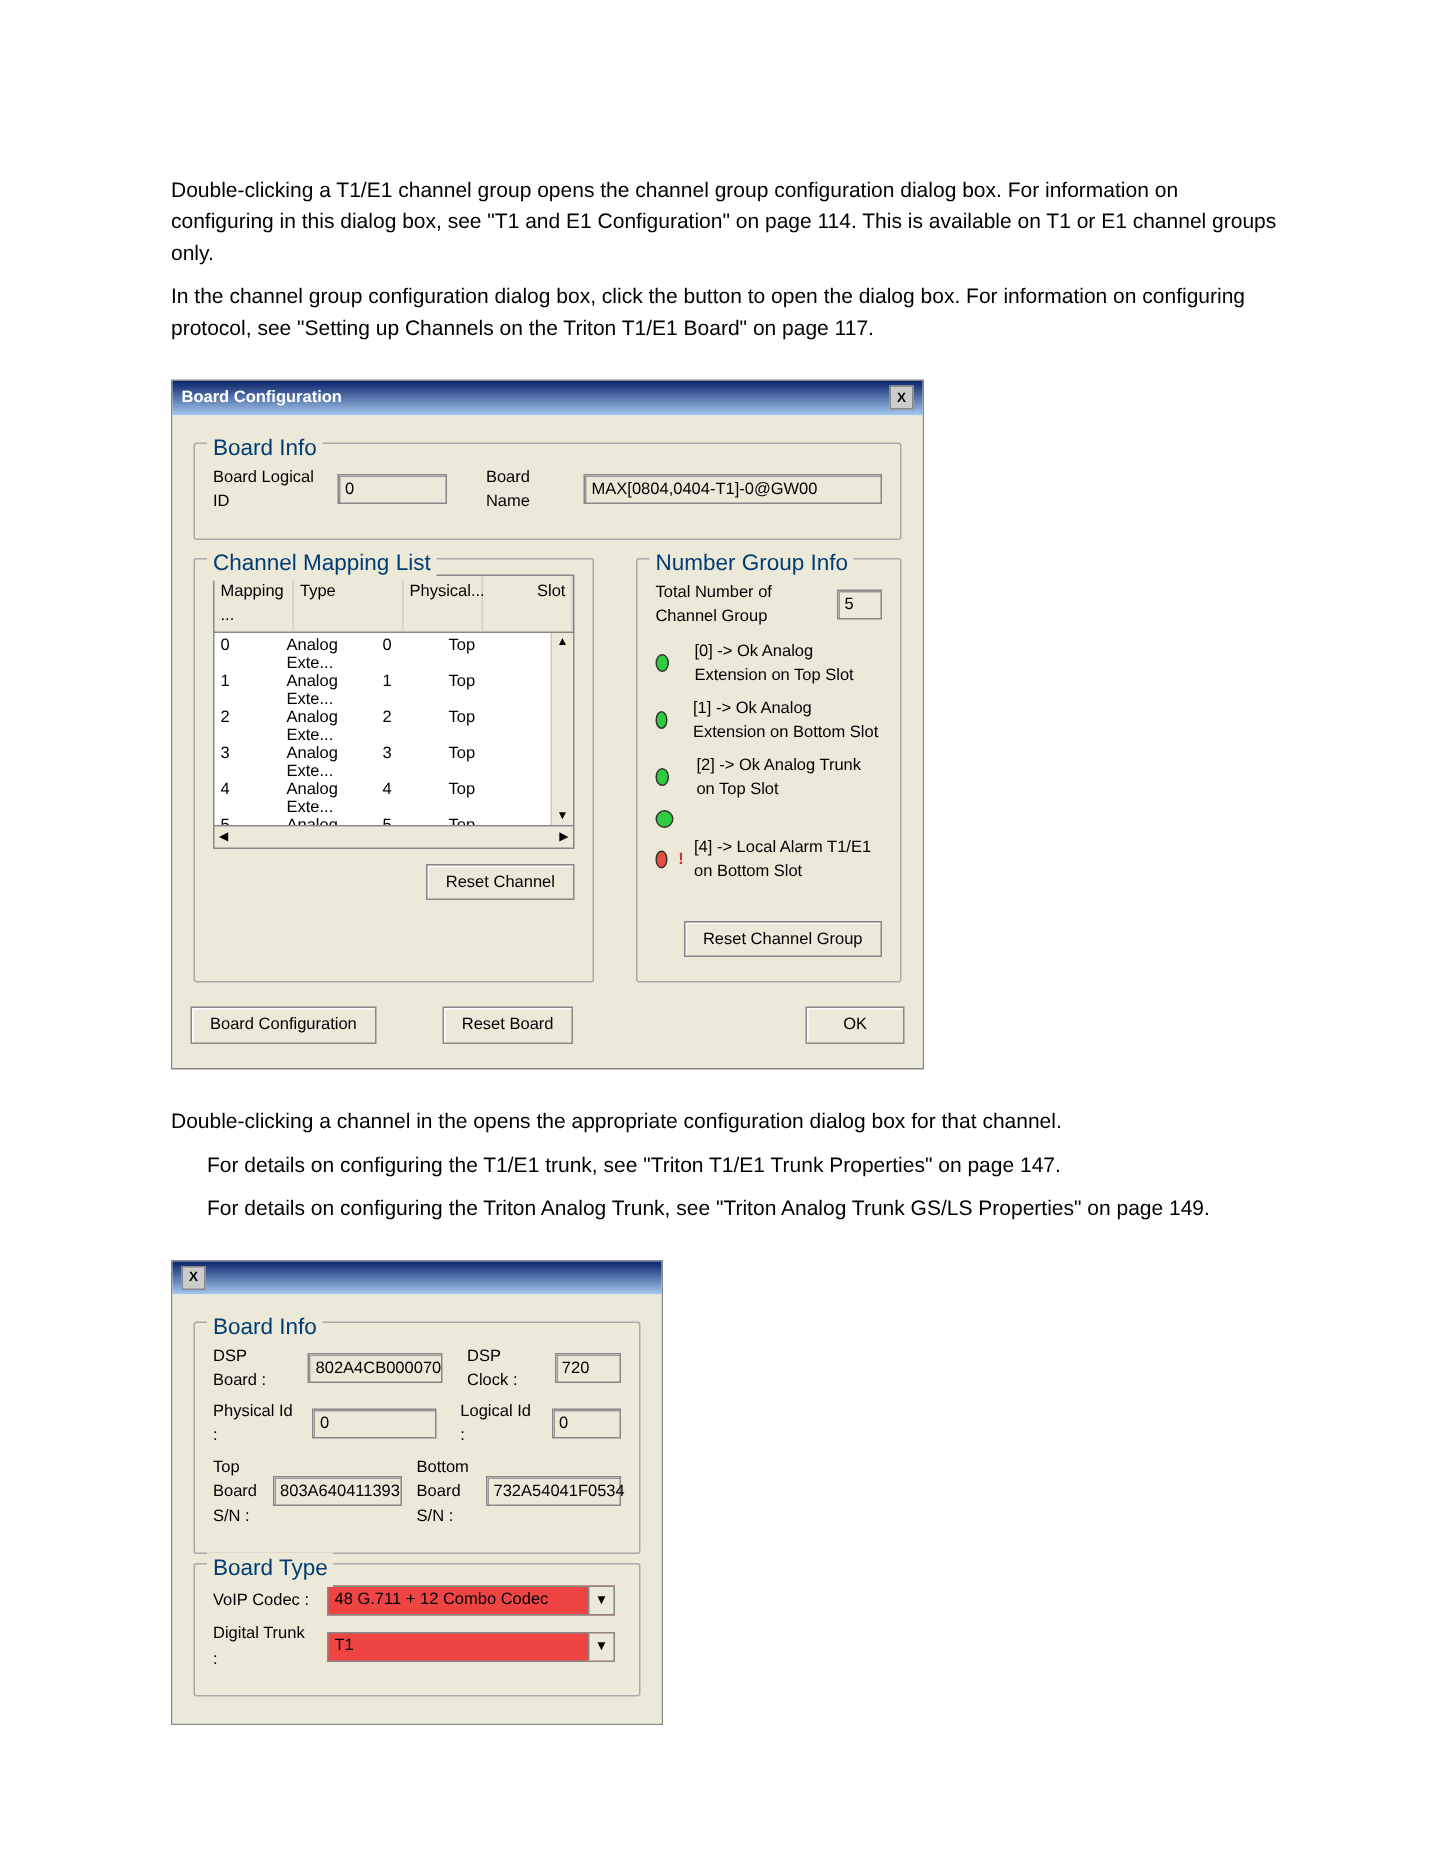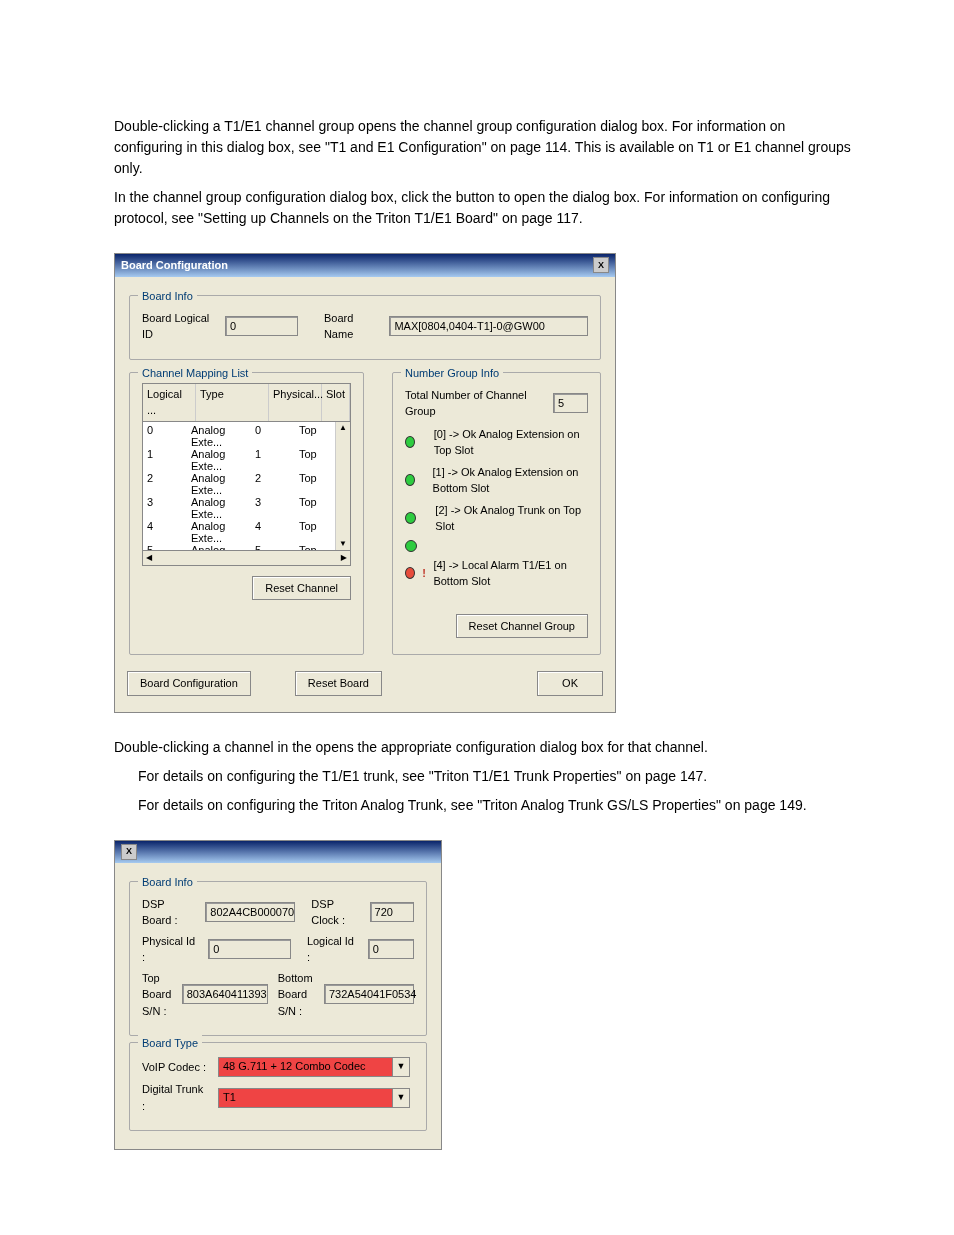--- a/index.html
+++ b/index.html
@@ -7,21 +7,21 @@
   .para { margin:8px 0; }
   .bullets { margin-left:24px; }
 
   
   .win { border:1px solid #888; margin:24px 0 24px 0; font-family:"Tahoma","Segoe UI",Arial,sans-serif; color:#000; }
   .titlebar { background:linear-gradient(#0a246a,#a6caf0); color:#fff; font-size:11px; font-weight:bold; padding:3px 6px; display:flex; justify-content:space-between; align-items:center; }
   .closebox { width:14px; height:14px; background:#ccc; border:1px solid #888; display:flex; align-items:center; justify-content:center; font-size:9px; color:#000; font-weight:bold; }
   .winbody { background:#ece9d8; padding:12px; font-size:11px; }
 
   .group { border:1px solid #aaa; border-radius:2px; padding:10px 12px 12px 12px; margin:6px 2px; position:relative; }
-  .group > .legend { position:absolute; top:-8px; left:8px; background:#ece9d8; padding:0 4px; font-size:11px; color:#003c74; }
+  .group > .legend { position:absolute; top:-8px; left:8px; background:#ece9d8; padding:0 4px; font-size:15px; color:#003c74; }
 
   .row { display:flex; align-items:center; gap:10px; margin:4px 0; }
   .lbl { font-size:11px; color:#000; }
   .txtbox { display:inline-block; border:1px solid #888; background:#fff; padding:1px 4px; font-size:11px; height:16px; line-height:16px; box-sizing:content-box; }
   .txtbox.sunken { box-shadow:inset 1px 1px 0 #999; }
   .txtbox.ro { background:#ece9d8; }
 
   .cols { display:flex; gap:24px; }
 
   .listhead { display:flex; border:1px solid #888; background:#ece9d8; font-size:11px; }
@@ -71,24 +71,24 @@
           <span class="lbl" style="margin-left:16px;">Board Name</span>
           <span class="txtbox sunken ro" style="width:210px;">MAX[0804,0404-T1]-0@GW00</span>
         </div>
       </div>
 
       <div class="cols">
 
         <div class="group" style="flex:1;">
           <span class="legend">Channel Mapping List</span>
           <div class="listhead">
-            <div style="width:44px;">Logical ...</div>
+            <div style="width:44px;">Mapping ...</div>
             <div style="width:64px;">Type</div>
             <div style="width:44px;">Physical...</div>
-            <div style="flex:1;">Slot</div>
+            <div style="flex:1;margin-left:32px;">Slot</div>
           </div>
           <div class="listbox">
             <div id="maprows" style="padding:2px 0;">
                 <div class="listrow">
                   <span style="width:44px;">0</span>
                   <span style="width:64px;">Analog Exte...</span>
                   <span style="width:44px;">0</span>
                   <span style="flex:1;">Top</span>
                 </div>
                 <div class="listrow">

